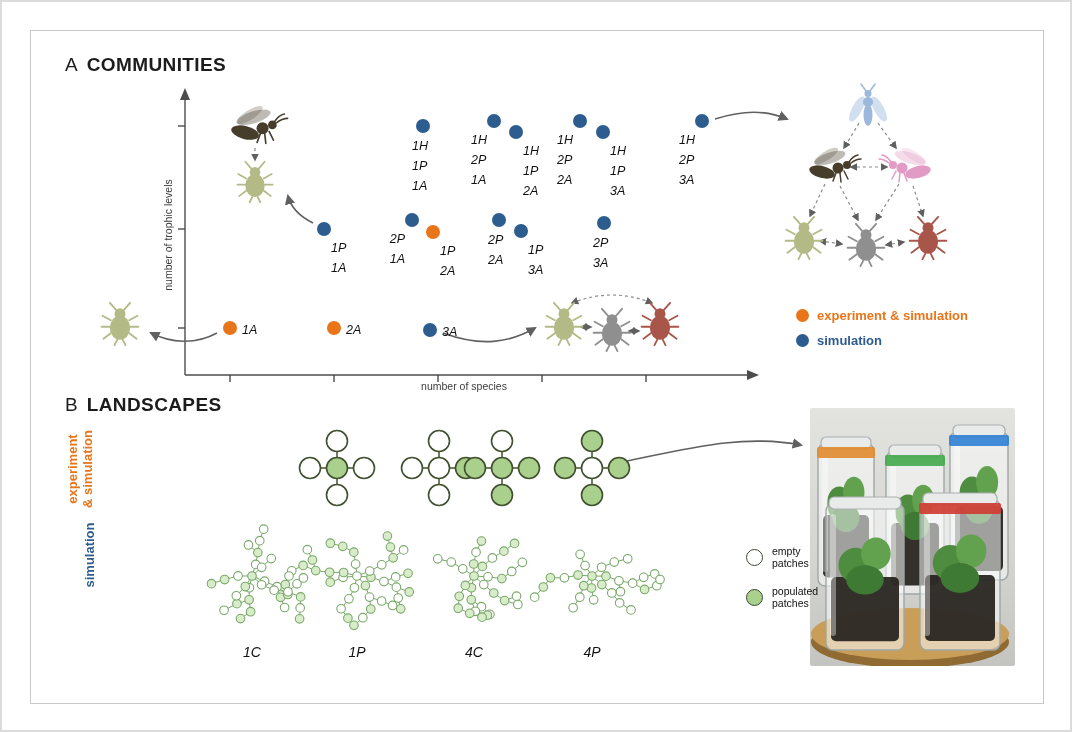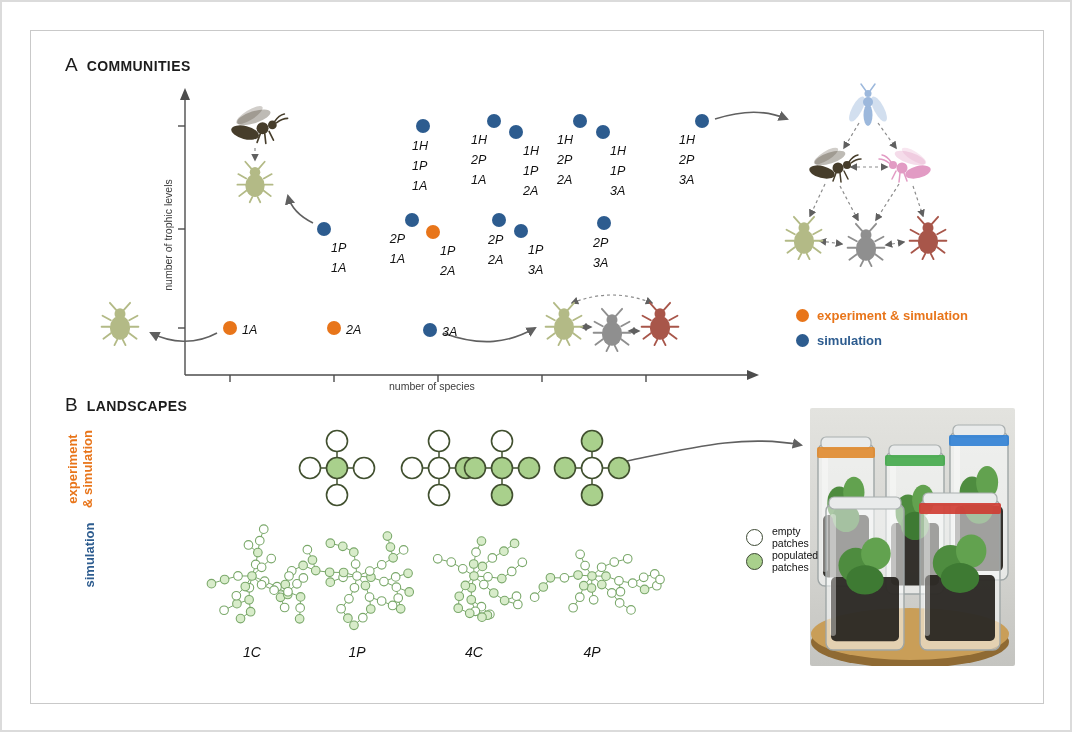--- a/index.html
+++ b/index.html
@@ -2,23 +2,23 @@
 <html style="--orange: #e8751a; --blue: #2d5c8f; --patch-fill: #a9d08c;"><head>
 <meta charset="utf-8">
 <style>
   html,body{margin:0;padding:0;background:#ffffff;}
   .canvas{position:relative;width:1072px;height:732px;background:#fff;border:2px solid #dbdbdb;
           box-sizing:border-box;overflow:hidden;font-family:"Liberation Sans","DejaVu Sans",sans-serif;}
   .inner-frame{position:absolute;left:28px;top:28px;right:26px;bottom:26px;border:1px solid #c9c9c9;pointer-events:none;z-index:1;}
   .gfx{position:absolute;left:0;top:0;width:1072px;height:732px;z-index:2;}
   .panel-head{position:absolute;display:flex;align-items:baseline;gap:9px;color:#1c1c1c;z-index:3;}
   .panel-tag{font-size:19px;}
-  .panel-title{font-size:14px;font-weight:bold;letter-spacing:.4px;}
+  .panel-title{font-size:19px;font-weight:bold;letter-spacing:.4px;}
   .axis-y-label{position:absolute;width:170px;text-align:center;font-size:10.5px;color:#3c3c3c;transform:rotate(-90deg);z-index:3;}
-  .axis-x-label{position:absolute;width:150px;text-align:left;font-size:10.5px;color:#3c3c3c;z-index:3;}
+  .axis-x-label{position:absolute;width:150px;text-align:center;font-size:10.5px;color:#3c3c3c;z-index:3;}
   .pt{position:absolute;z-index:4;}
   .pt .dot{position:absolute;left:-7px;top:-7px;width:14px;height:14px;border-radius:50%;}
   .pt.exp .dot{background:var(--orange,#e8751a);}
   .pt.sim .dot{background:var(--blue,#2d5c8f);}
   .plabel{position:absolute;font-size:12.5px;font-style:italic;line-height:20px;color:#111;white-space:pre-line;}
   .label-right .plabel{left:12px;top:-8px;}
   .label-br .plabel{left:7px;top:9px;}
   .label-bl .plabel{right:7px;top:9px;}
   .label-b .plabel{left:-11px;top:10px;}
   .legendA{position:absolute;z-index:4;}
@@ -28,21 +28,21 @@
   .exp-bg{background:var(--orange,#e8751a);} .sim-bg{background:var(--blue,#2d5c8f);}
   .ltext{font-size:13px;font-weight:bold;}
   .exp-text{color:var(--orange,#e8751a);} .sim-text{color:var(--blue,#2d5c8f);}
   .vlabel{position:absolute;text-align:center;white-space:pre-line;transform:rotate(-90deg);
           font-weight:bold;font-size:13px;line-height:15px;z-index:3;}
   .cross-net{position:absolute;width:80px;height:80px;z-index:3;}
   .dendrite{position:absolute;width:150px;height:125px;z-index:3;}
   .lnd-label{position:absolute;font-size:14px;font-style:italic;text-align:center;width:60px;color:#111;z-index:3;}
   .legendB{position:absolute;z-index:4;}
   .lb-row{display:flex;align-items:center;gap:9px;}
-  .lb-row+.lb-row{}
+  .lb-row+.lb-row{margin-top:16px;}
   .lb-circle{width:17px;height:17px;border:1.7px solid #3d4a34;border-radius:50%;background:#fff;flex:0 0 auto;box-sizing:border-box;}
   .lb-circle.populated{background:var(--patch-fill,#a9d08c);}
   .lb-text{font-size:10.5px;line-height:12px;color:#111;white-space:pre-line;}
   .photo{position:absolute;left:808px;top:406px;width:205px;height:258px;z-index:3;border-radius:2px;}
 </style>
 </head>
 <body>
 
 <div class="canvas">
   <div class="inner-frame"></div>
@@ -572,21 +572,21 @@
       <circle cx="84.610502985322" cy="55.274040178765425" r="4.3" fill="#ffffff" stroke="#7aa86a" stroke-width="1.1"></circle>
       <circle cx="97.24423926341385" cy="50.10349274869747" r="4.3" fill="#ffffff" stroke="#7aa86a" stroke-width="1.1"></circle>
       <circle cx="110.69583916616928" cy="46.77777182939003" r="4.3" fill="#ffffff" stroke="#7aa86a" stroke-width="1.1"></circle>
     </svg>
 
   <div class="lnd-label" style="left:220px;top:642px">1C</div>
   <div class="lnd-label" style="left:325px;top:642px">1P</div>
   <div class="lnd-label" style="left:442px;top:642px">4C</div>
   <div class="lnd-label" style="left:560px;top:642px">4P</div>
 
-  <div class="legendB" style="left:744px;top:523px">
+  <div class="legendB" style="left:744px;top:543px">
     <div class="lb-row">
       <span class="lb-circle"></span>
       <span class="lb-text">empty
 patches</span>
     </div>
     <div class="lb-row">
       <span class="lb-circle populated"></span>
       <span class="lb-text">populated
 patches</span>
     </div>

